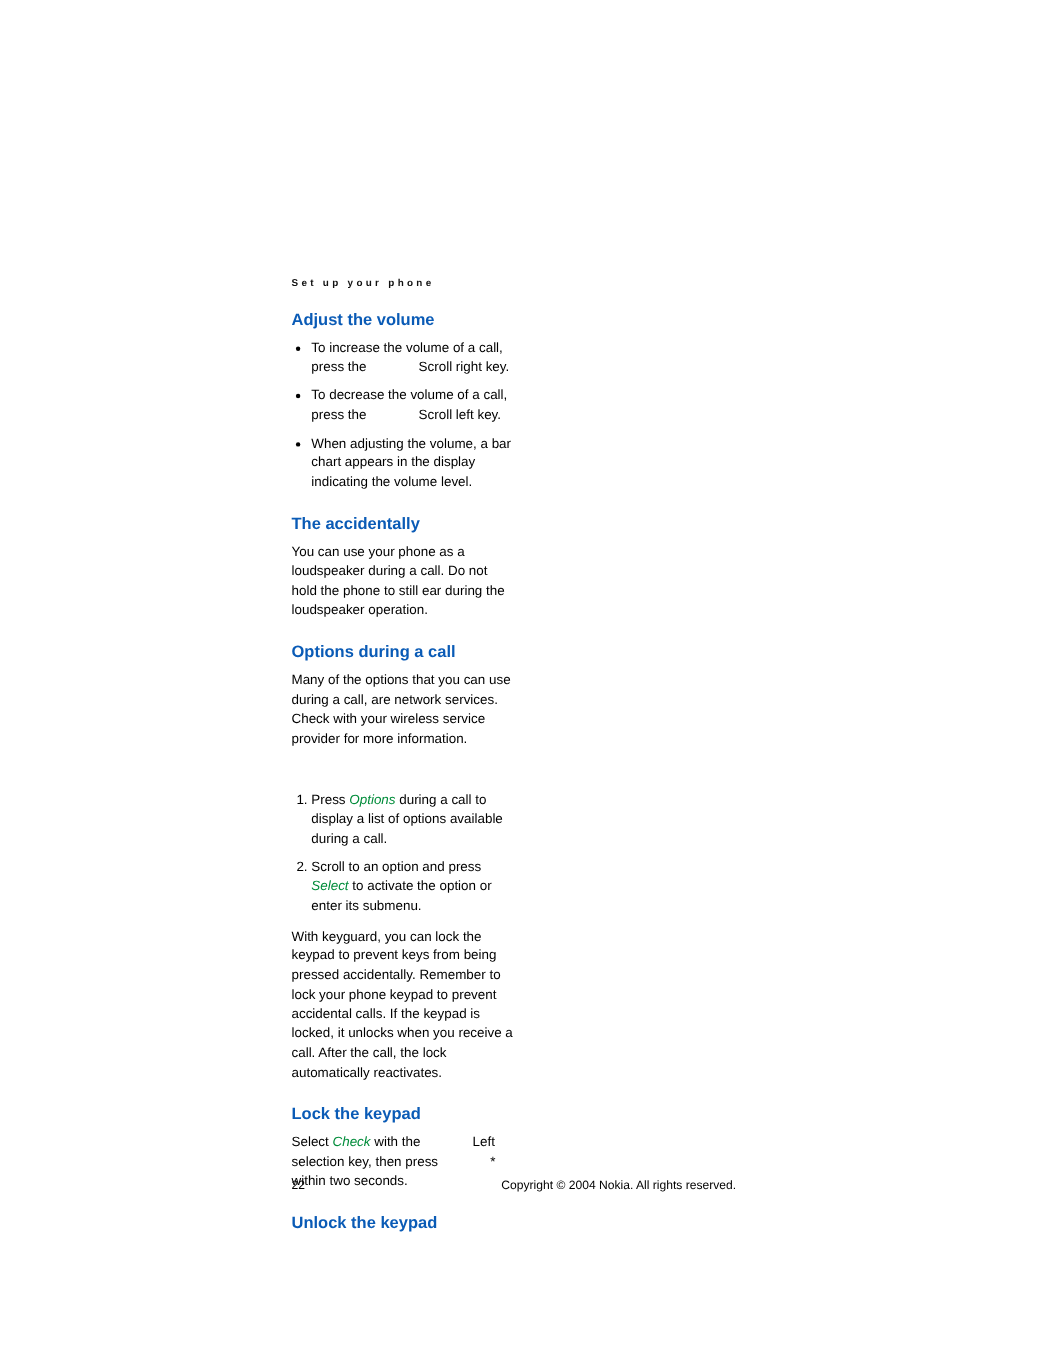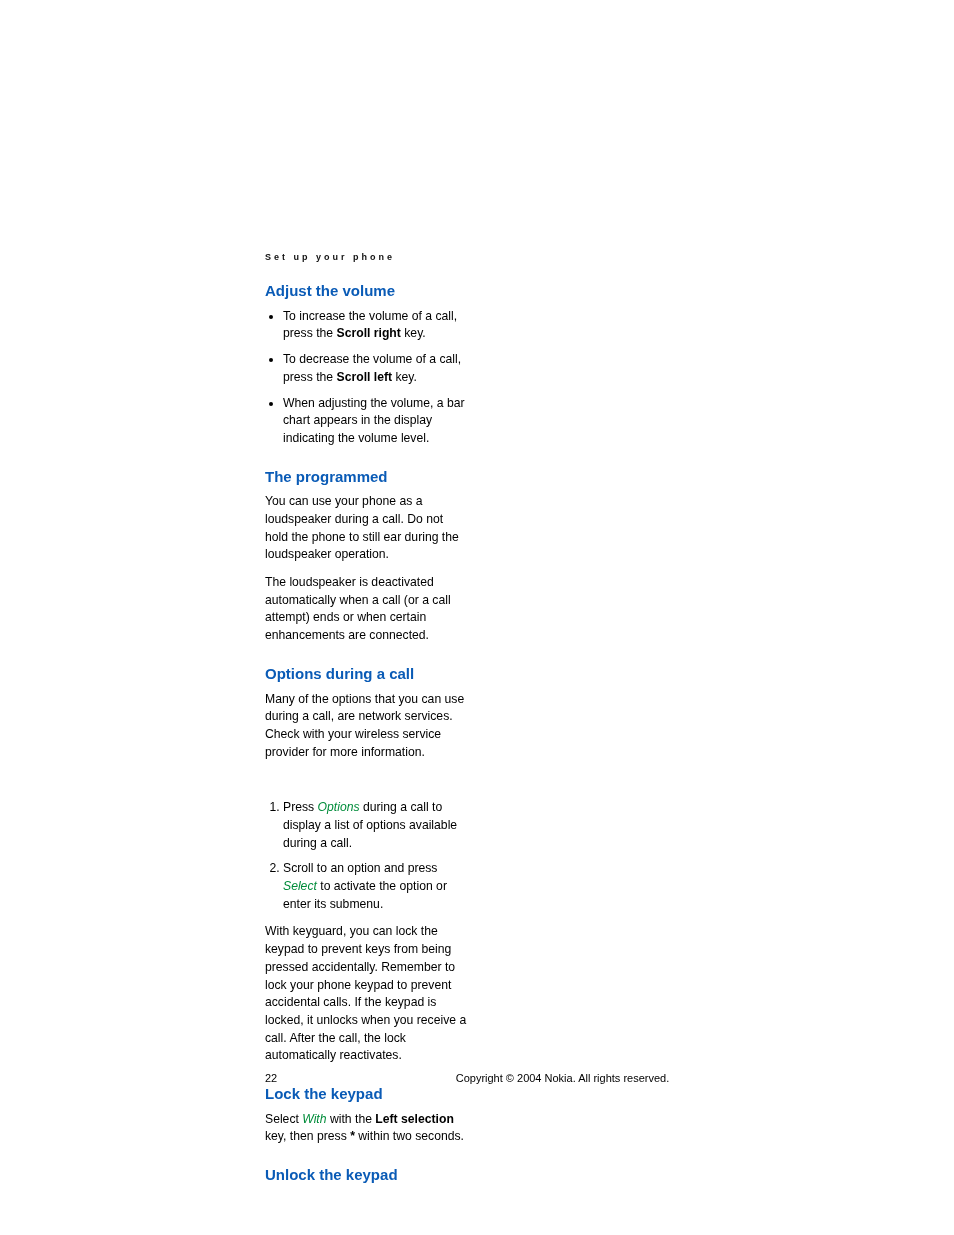--- a/index.html
+++ b/index.html
@@ -57,21 +57,21 @@
     background: #0a5bb6;
     flex-shrink: 0;
   }
   p { margin: 0 0 10px 0; }
   ul, ol {
     margin: 0 0 10px 0;
     padding-left: 18px;
   }
   li { margin: 0 0 8px 0; padding-left: 0px;}
   .kw { color: #008c3a; font-style: italic; }
-  .bold { font-weight: bold; }
+  .bold { font-weight: normal; margin-left: 44px; }
   .footer {
     position: absolute;
     left: 265px;
     top: 1072px;
     width: 435px;
     font-size: 11px;
     display: flex;
     gap: 40px;
   }
   .pagenum { font-weight: normal; width:120px;}
@@ -86,38 +86,37 @@
   <div class="columns">
     <div class="col">
 
       <h3>Adjust the volume</h3>
       <ul>
         <li><span>To increase the volume of a call, press the </span><span class="bold">Scroll right</span><span> key.</span></li>
         <li><span>To decrease the volume of a call, press the </span><span class="bold">Scroll left</span><span> key.</span></li>
         <li>When adjusting the volume, a bar chart appears in the display indicating the volume level.</li>
       </ul>
 
-      <h3 class="spaced">The programmed</h3>
+      <h3 class="spaced">The accidentally</h3>
       <p>You can use your phone as a loudspeaker during a call. Do not hold the phone to still ear during the loudspeaker operation.</p>
-      <p>The loudspeaker is deactivated automatically when a call (or a call attempt) ends or when certain enhancements are connected.</p>
 
       <h3 class="spaced">Options during a call</h3>
       <p>Many of the options that you can use during a call, are network services. Check with your wireless service provider for more information.</p>
     </div>
 
     <div class="col">
       <ol>
         <li><span>Press </span><span class="kw">Options</span><span> during a call to display a list of options available during a call.</span></li>
         <li><span>Scroll to an option and press </span><span class="kw">Select</span><span> to activate the option or enter its submenu.</span></li>
       </ol>
 
       <p>With keyguard, you can lock the keypad to prevent keys from being pressed accidentally. Remember to lock your phone keypad to prevent accidental calls. If the keypad is locked, it unlocks when you receive a call. After the call, the lock automatically reactivates.</p>
 
       <h3 class="spaced">Lock the keypad</h3>
-      <p><span>Select </span><span class="kw">With</span><span> with the </span><span class="bold">Left selection</span><span> key, then press </span><span class="bold">*</span><span> within two seconds.</span></p>
+      <p><span>Select </span><span class="kw">Check</span><span> with the </span><span class="bold">Left selection</span><span> key, then press </span><span class="bold">*</span><span> within two seconds.</span></p>
 
       <h3 class="spaced">Unlock the keypad</h3>
     </div>
   </div>
 </div>
 
 <div class="footer">
   <span class="pagenum">22</span>
   <span class="copy">Copyright © 2004 Nokia. All rights reserved.</span>
 </div>

